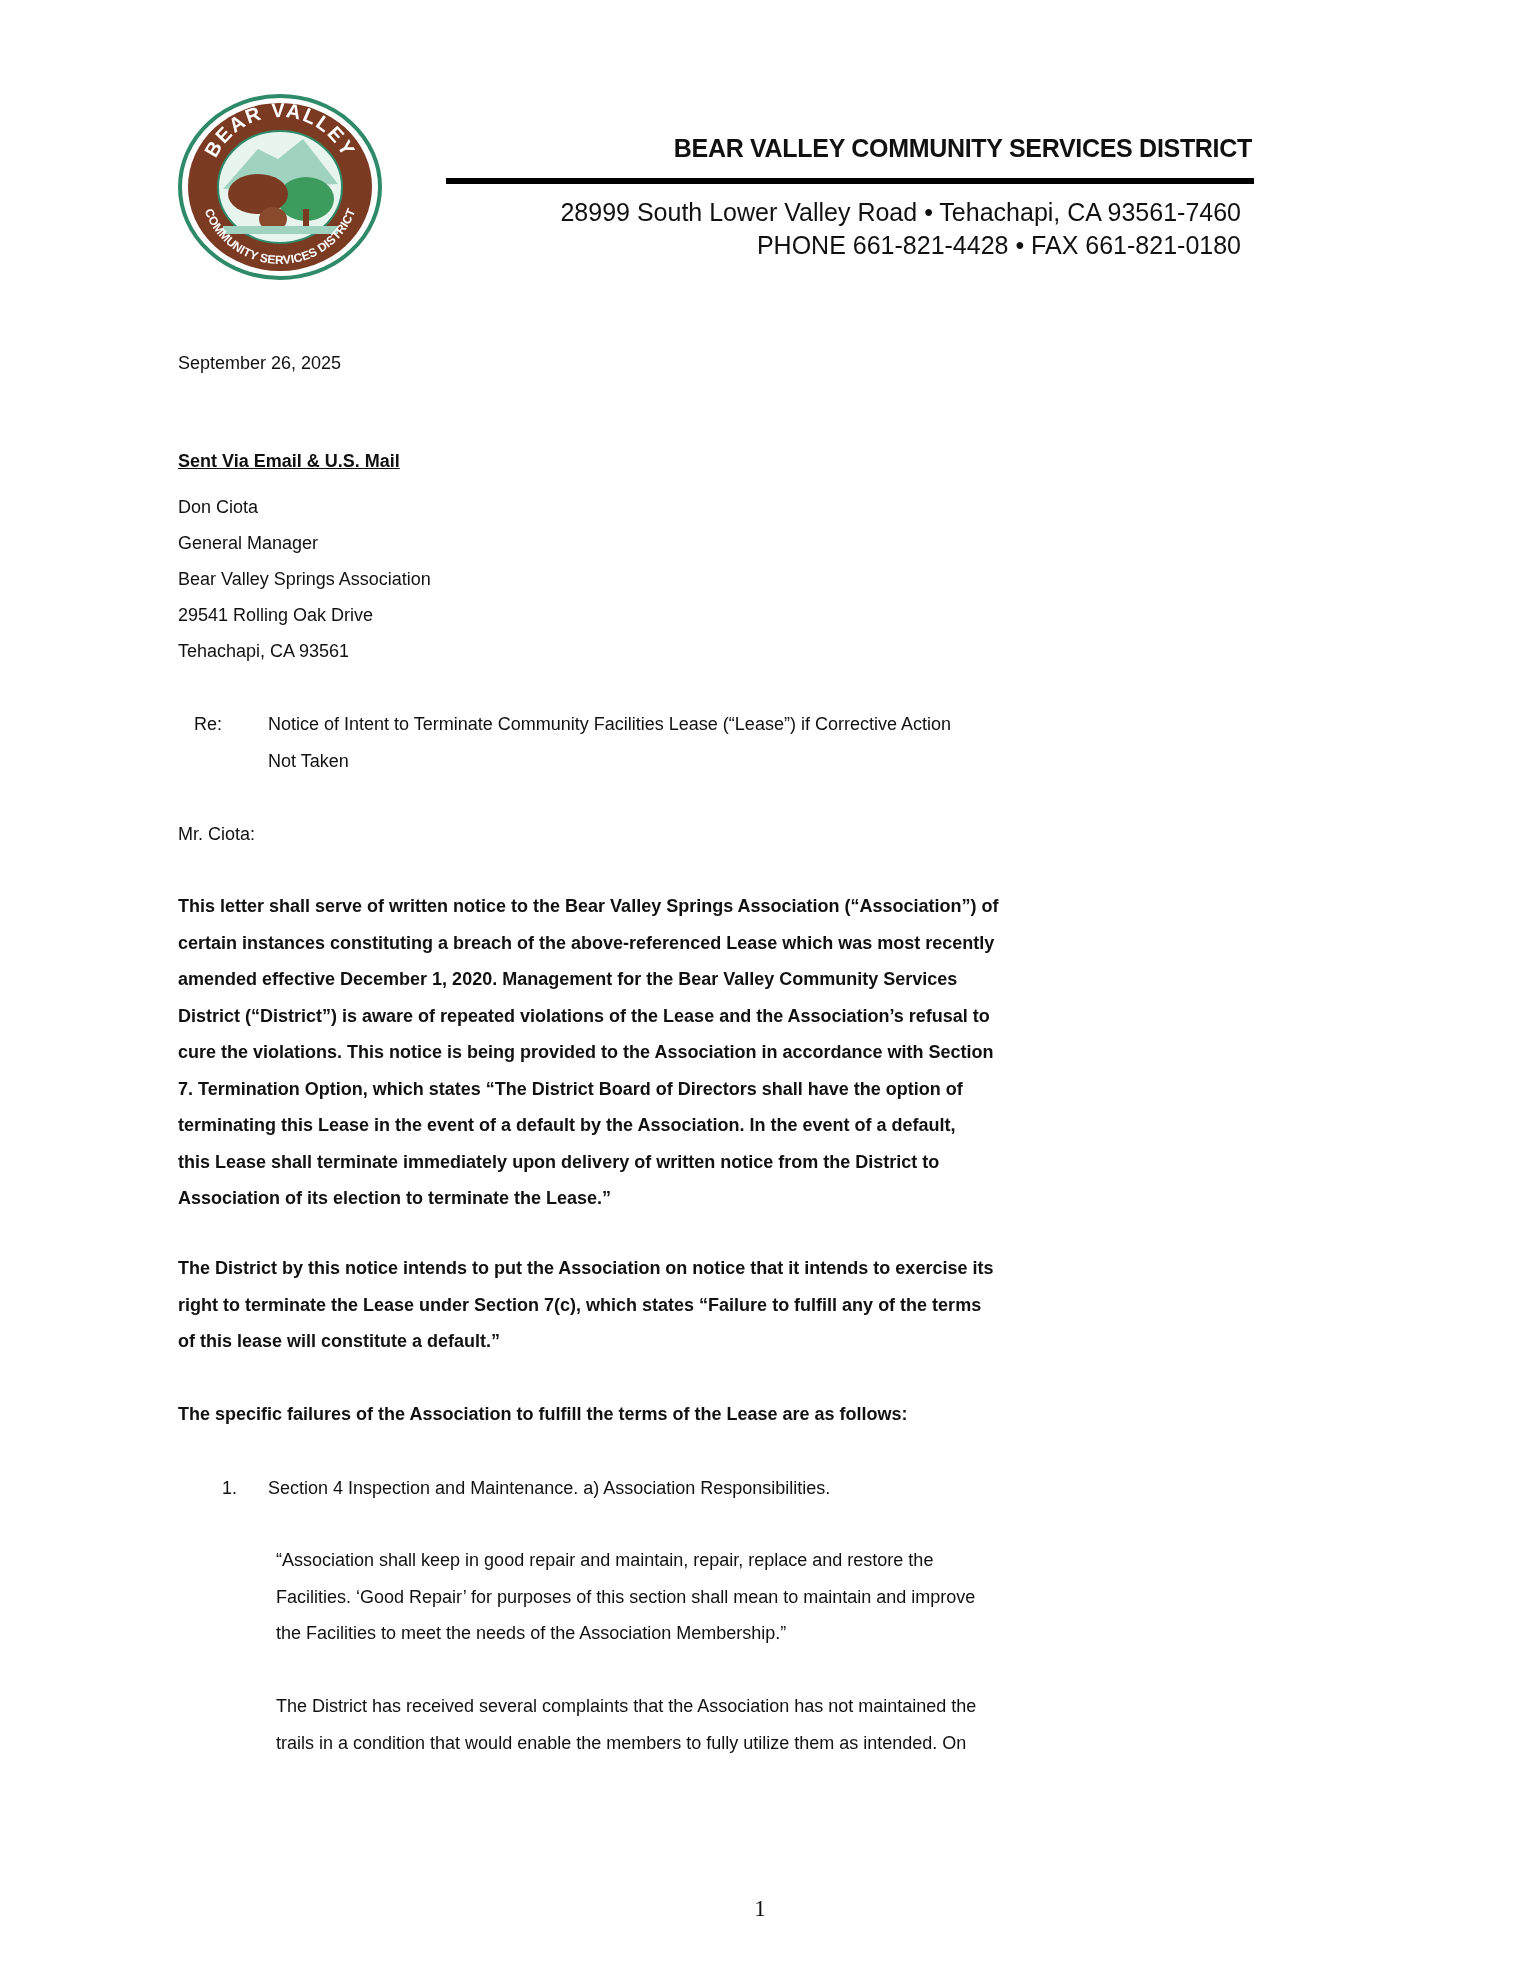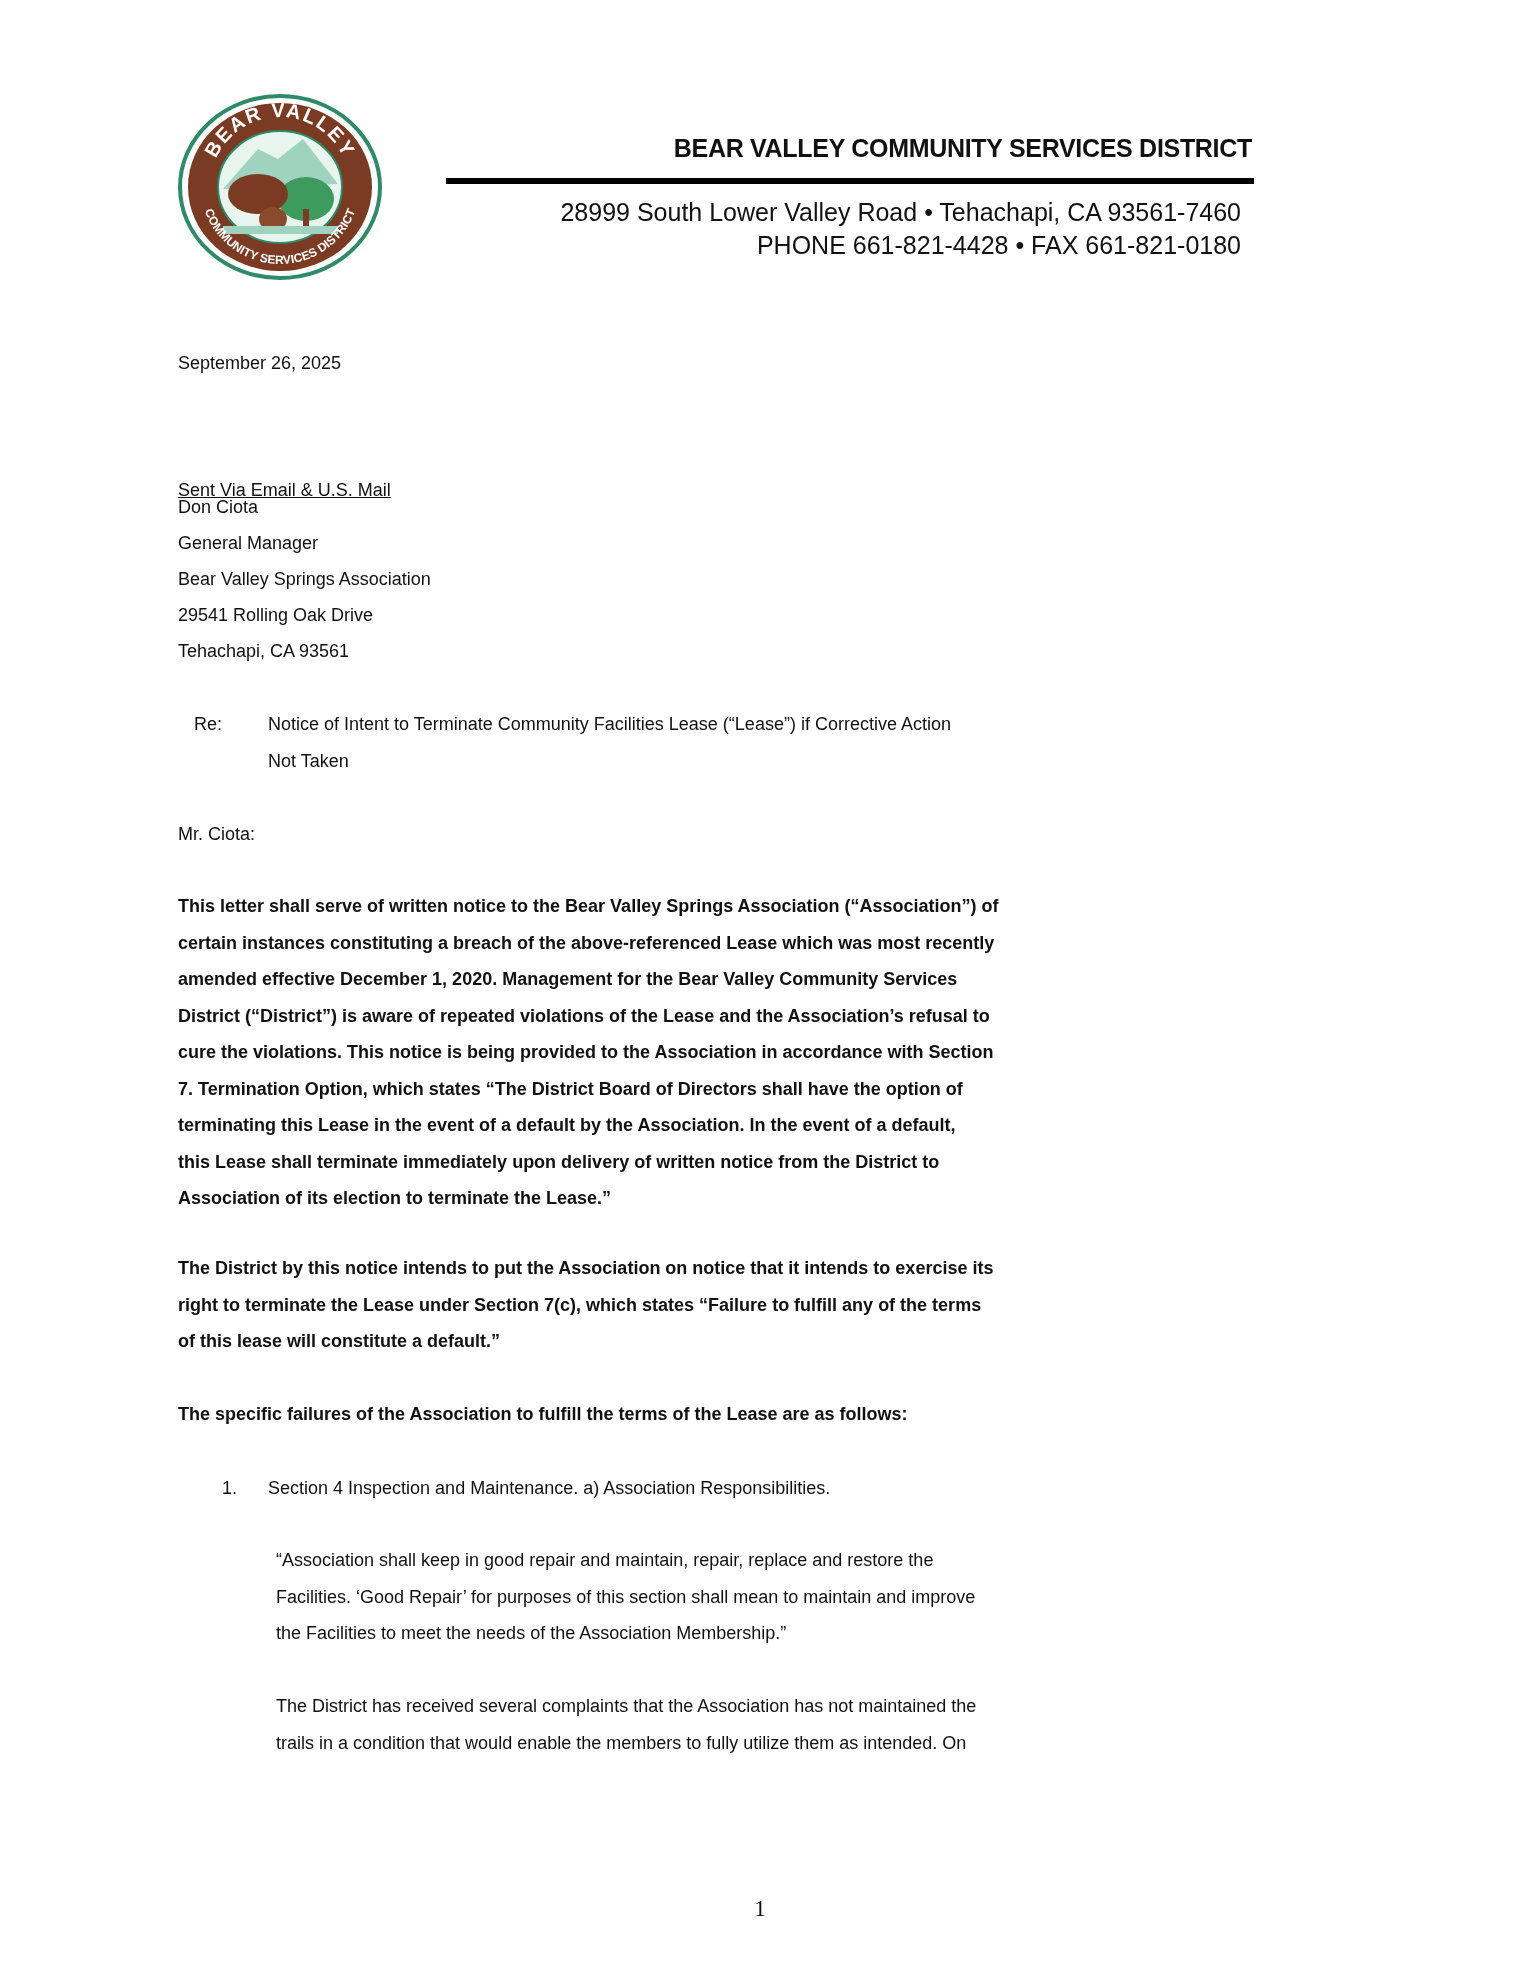--- a/index.html
+++ b/index.html
@@ -18,21 +18,21 @@
     .header-rule {
       position: absolute; left: 446px; top: 178px; width: 808px; height: 6px; background: #000;
     }
     .header-address, .header-phone {
       position: absolute; left: 433px; width: 808px; text-align: right; font-size: 25px;
     }
     .header-address { top: 198px; }
     .header-phone { top: 231px; }
     .text { position: absolute; font-size: 18px; line-height: 36.5px; white-space: nowrap; }
     .date { left: 178px; top: 345px; }
-    .sent-via { left: 178px; top: 472px; font-weight: normal; text-decoration: underline; }
+    .sent-via { left: 178px; top: 443px; font-weight: bold; text-decoration: underline; }
     .addr-line { left: 178px; }
     .re-label { left: 178px; top: 706px; margin-left: 16px; }
     .re-text { left: 268px; top: 706px; }
     .salutation { left: 178px; top: 816px; }
     .para { left: 178px; width: 1160px; white-space: normal; }
     .para .line { display: block; white-space: nowrap; font-weight: bold; }
     .list-num { left: 222px; top: 1470px; }
     .list-head { left: 268px; top: 1470px; }
     .indent { left: 268px; width: 1080px; white-space: normal; margin-left: 8px; }
     .indent .line { display: block; white-space: nowrap; }

